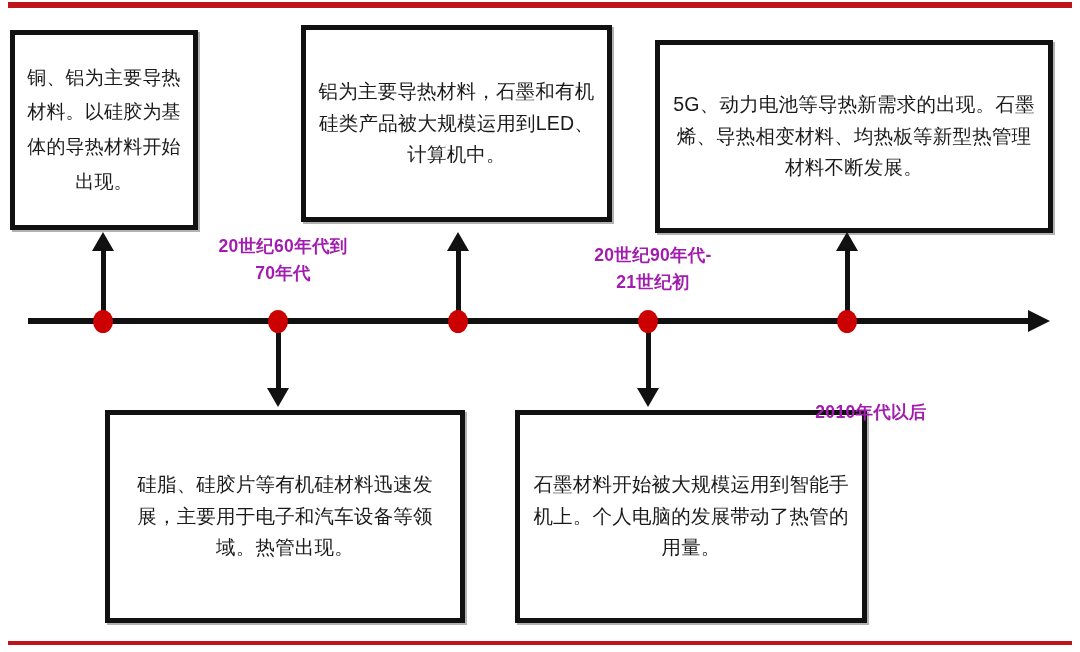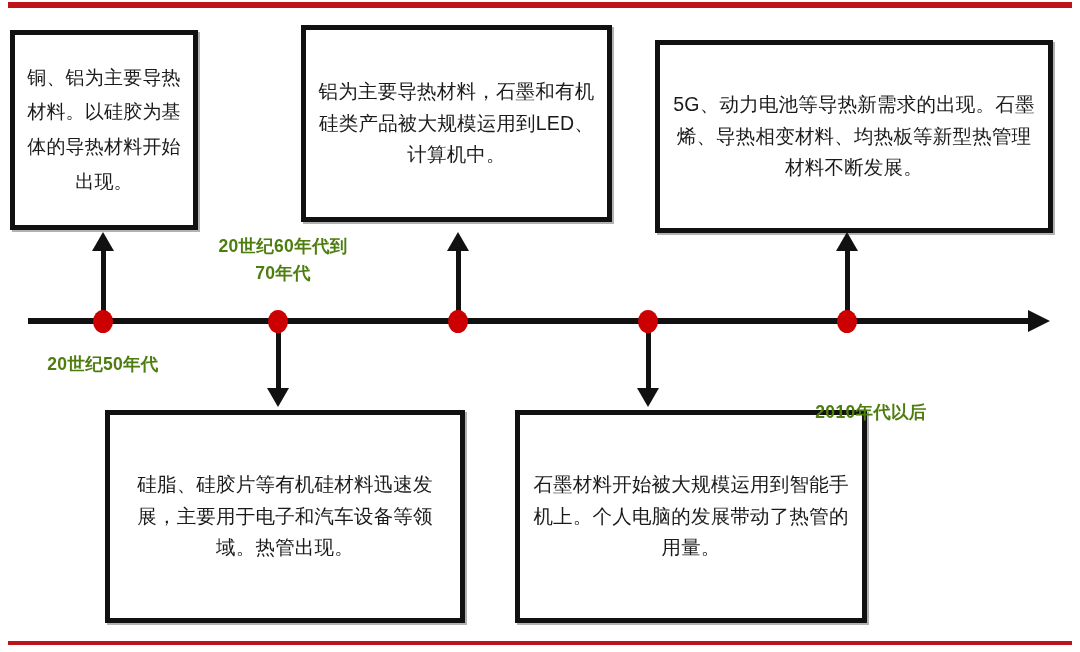--- a/index.html
+++ b/index.html
@@ -115,21 +115,21 @@
     background: #cc0000;
     border-radius: 50%;
     z-index: 5;
   }
 
   
   .era-label {
     position: absolute;
     font-weight: bold;
     font-size: 17.5px;
-    color: #4d7c0f;
+    color: #a21caf;
     text-align: center;
     line-height: 1.55;
     white-space: pre-line;
     letter-spacing: 0.3px;
   }
 </style>
 </head>
 <body>
 
 <div id="canvas">
@@ -174,22 +174,23 @@
 
   <div class="stem" style="left:845px; top:250px; height:71px;"></div>
   <div class="arrowhead-up" style="left:836px; top:232px;"></div>
 
   <div class="dot" style="left:93px;  top:310px;"></div>
   <div class="dot" style="left:268px; top:310px;"></div>
   <div class="dot" style="left:448px; top:310px;"></div>
   <div class="dot" style="left:638px; top:310px;"></div>
   <div class="dot" style="left:837px; top:310px;"></div>
 
-  <div class="era-label" style="left:33px; top:351px; width:140px;">20世纪50年代</div>
 
   <div class="era-label" style="left:203px; top:233px; width:160px;">20世纪60年代到
 70年代</div>
 
 
+  <div class="era-label" style="left:573px; top:242px; width:160px;">20世纪90年代-
+21世纪初</div>
 
   <div class="era-label" style="left:801px; top:351px; width:140px;margin-top:48px;">2010年代以后</div>
 
 </div>
 
 </body></html>

